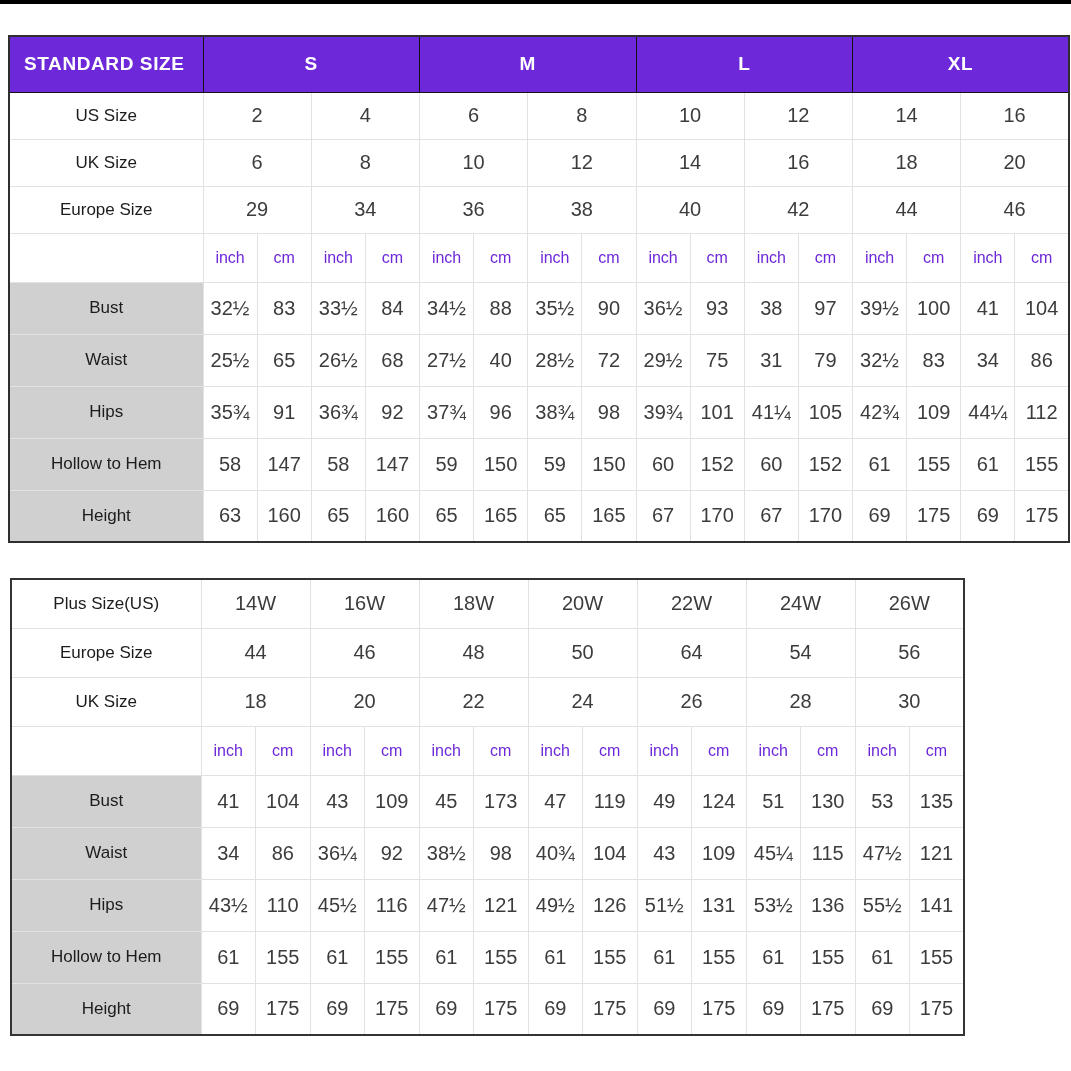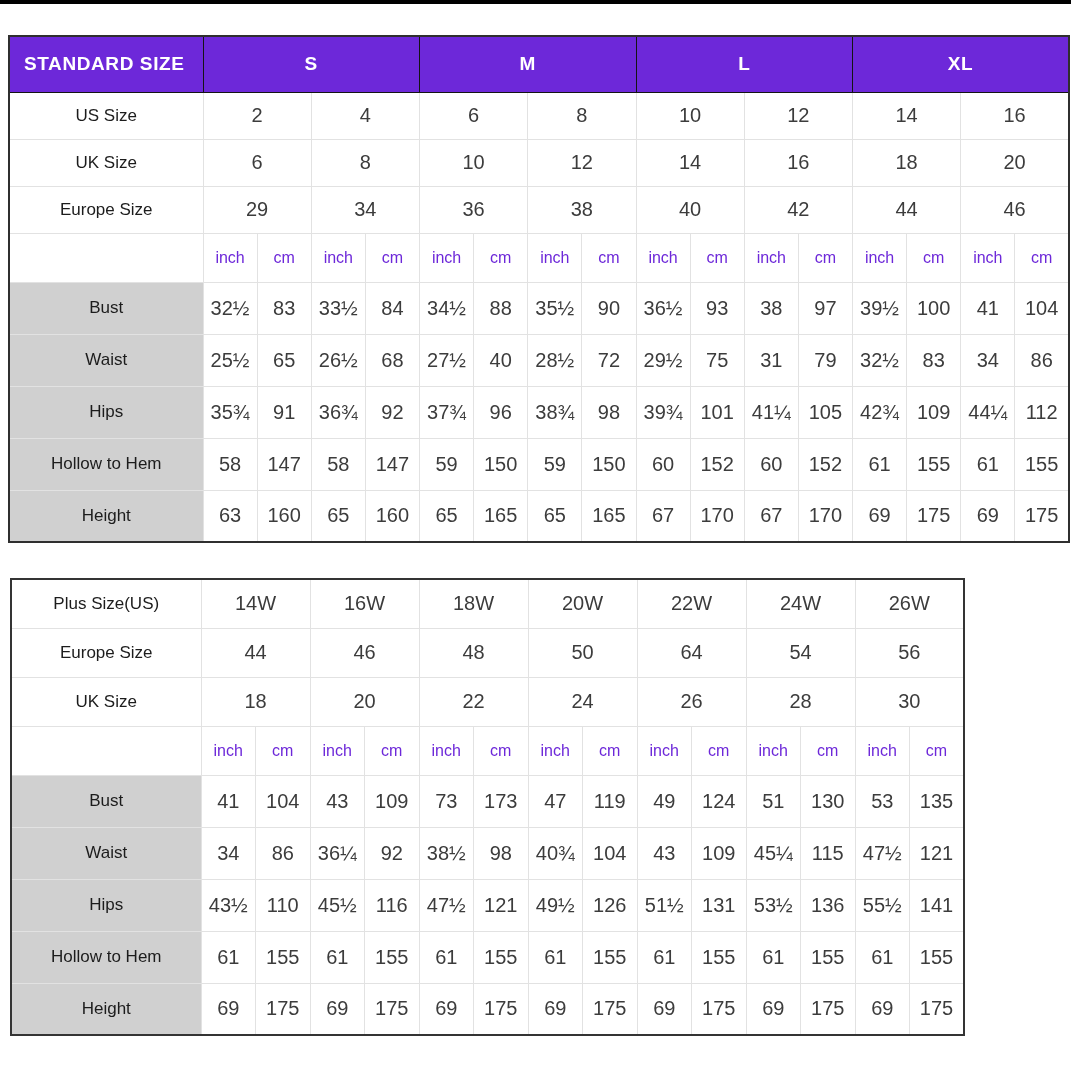--- a/index.html
+++ b/index.html
@@ -325,21 +325,21 @@
         <td class="unit">cm</td>
         <td class="unit">inch</td>
         <td class="unit">cm</td>
       </tr>
       <tr class="r-measure">
         <td class="row-label gray">Bust</td>
         <td class="val">41</td>
         <td class="val">104</td>
         <td class="val">43</td>
         <td class="val">109</td>
-        <td class="val">73</td>
+        <td class="val">45</td>
         <td class="val">173</td>
         <td class="val">47</td>
         <td class="val">119</td>
         <td class="val">49</td>
         <td class="val">124</td>
         <td class="val">51</td>
         <td class="val">130</td>
         <td class="val">53</td>
         <td class="val">135</td>
       </tr>

